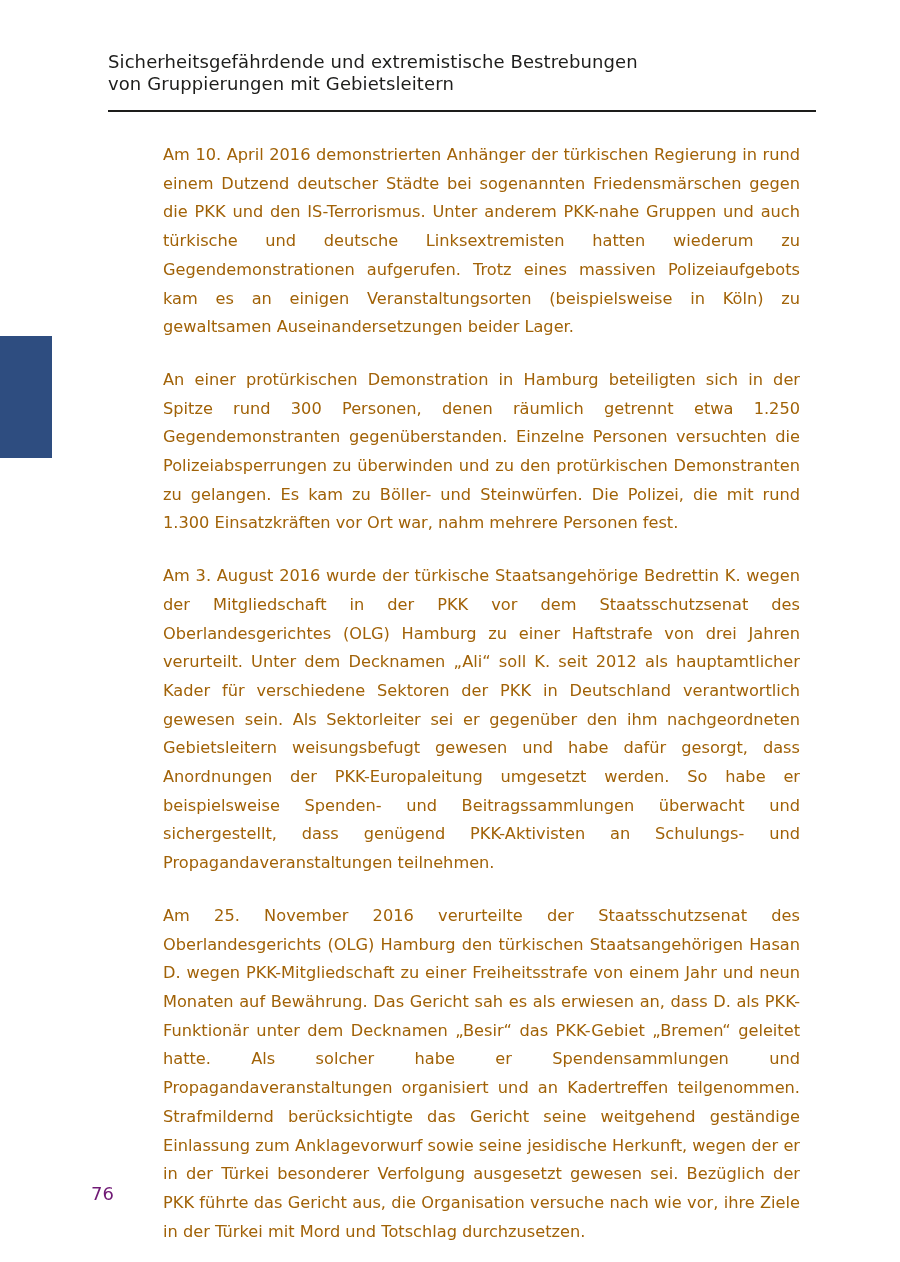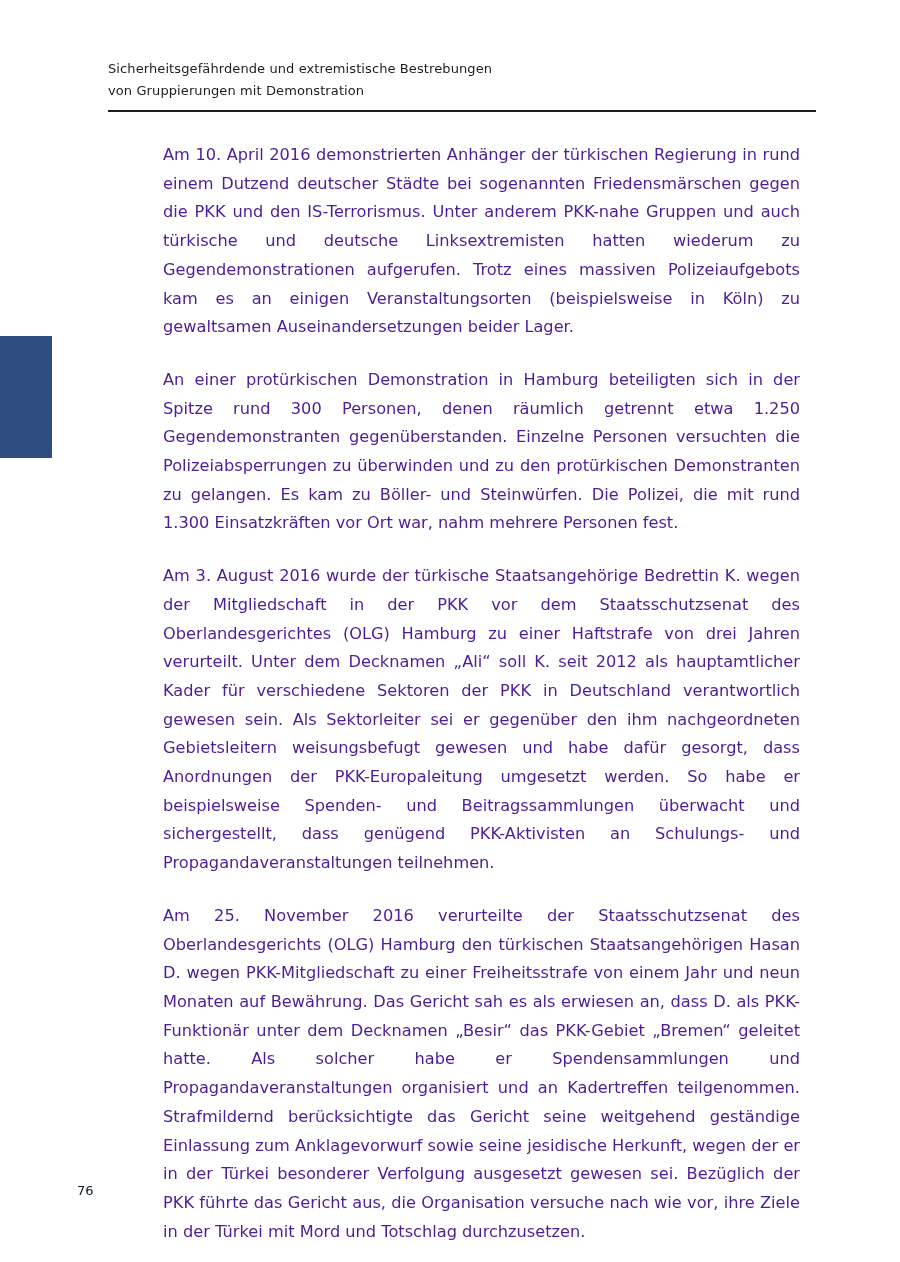--- a/index.html
+++ b/index.html
@@ -28,23 +28,23 @@
     top: 336px;
     width: 52px;
     height: 122px;
     background: #2e4d80;
   }
 
   
   .running-head {
     position: absolute;
     left: 108px;
-    top: 58px;
+    top: 51px;
     width: 700px;
-    font-size: 13px;
+    font-size: 18px;
     line-height: 22px;
     color: #1d1d1b;
     letter-spacing: 0.1px;
   }
   .running-head .line {
     display: block;
     white-space: nowrap;
   }
   .rule {
     position: absolute;
@@ -61,47 +61,47 @@
     left: 163px;
     top: 141px;
     width: 637px;
   }
   p.para {
     margin: 0 0 24px 0;
     font-size: 16.2px;
     line-height: 28.7px;
     text-align: justify;
     text-justify: inter-word;
-    color: #4c1d95;
+    color: #a16207;
     hyphens: manual;
   }
   p.para:last-child {
     margin-bottom: 0;
     margin-top: 8px;
   }
 
   
   .folio {
     position: absolute;
-    left: 77px;
+    left: 91px;
     top: 1183px;
-    font-size: 13px;
-    color: #0f172a;
+    font-size: 18px;
+    color: #701a75;
   }
 </style>
 </head>
 <body>
 
 <div class="page">
 
   <div class="edge-marker"></div>
 
   <div class="running-head">
     <span class="line">Sicherheitsgefährdende und extremistische Bestrebungen</span>
-    <span class="line">von Gruppierungen mit Demonstration</span>
+    <span class="line">von Gruppierungen mit Gebietsleitern</span>
   </div>
 
   <div class="rule"></div>
 
   <div class="body-col">
     <p class="para">Am 10. April 2016 demonstrierten Anhänger der türkischen Regierung in rund einem Dutzend deutscher Städte bei sogenannten Friedensmärschen gegen die PKK und den IS-Terrorismus. Unter anderem PKK-nahe Gruppen und auch türkische und deutsche Linksextremisten hatten wiederum zu Gegendemonstrationen aufgerufen. Trotz eines massiven Polizeiaufgebots kam es an einigen Veranstaltungsorten (beispielsweise in Köln) zu gewaltsamen Auseinandersetzungen beider Lager.</p>
     <p class="para">An einer protürkischen Demonstration in Hamburg beteiligten sich in der Spitze rund 300 Personen, denen räumlich getrennt etwa 1.250 Gegendemonstranten gegenüberstanden. Einzelne Personen versuchten die Polizeiabsperrungen zu überwinden und zu den protürkischen Demonstranten zu gelangen. Es kam zu Böller- und Steinwürfen. Die Polizei, die mit rund 1.300 Einsatzkräften vor Ort war, nahm mehrere Personen fest.</p>
     <p class="para">Am 3. August 2016 wurde der türkische Staatsangehörige Bedrettin K. wegen der Mitgliedschaft in der PKK vor dem Staatsschutzsenat des Oberlandesgerichtes (OLG) Hamburg zu einer Haftstrafe von drei Jahren verurteilt. Unter dem Decknamen „Ali“ soll K. seit 2012 als hauptamtlicher Kader für verschiedene Sektoren der PKK in Deutschland verantwortlich gewesen sein. Als Sektorleiter sei er gegenüber den ihm nachgeordneten Gebietsleitern weisungsbefugt gewesen und habe dafür gesorgt, dass Anordnungen der PKK-Europaleitung umgesetzt werden. So habe er beispielsweise Spenden- und Beitragssammlungen überwacht und sichergestellt, dass genügend PKK-Aktivisten an Schulungs- und Propagandaveranstaltungen teilnehmen.</p>
     <p class="para">Am 25. November 2016 verurteilte der Staatsschutzsenat des Oberlandesgerichts (OLG) Hamburg den türkischen Staatsangehörigen Hasan D. wegen PKK-Mitgliedschaft zu einer Freiheitsstrafe von einem Jahr und neun Monaten auf Bewährung. Das Gericht sah es als erwiesen an, dass D. als PKK-Funktionär unter dem Decknamen „Besir“ das PKK-Gebiet „Bremen“ geleitet hatte. Als solcher habe er Spendensammlungen und Propagandaveranstaltungen organisiert und an Kadertreffen teilgenommen. Strafmildernd berücksichtigte das Gericht seine weitgehend geständige Einlassung zum Anklagevorwurf sowie seine jesidische Herkunft, wegen der er in der Türkei besonderer Verfolgung ausgesetzt gewesen sei. Bezüglich der PKK führte das Gericht aus, die Organisation versuche nach wie vor, ihre Ziele in der Türkei mit Mord und Totschlag durchzusetzen.</p>
   </div>

